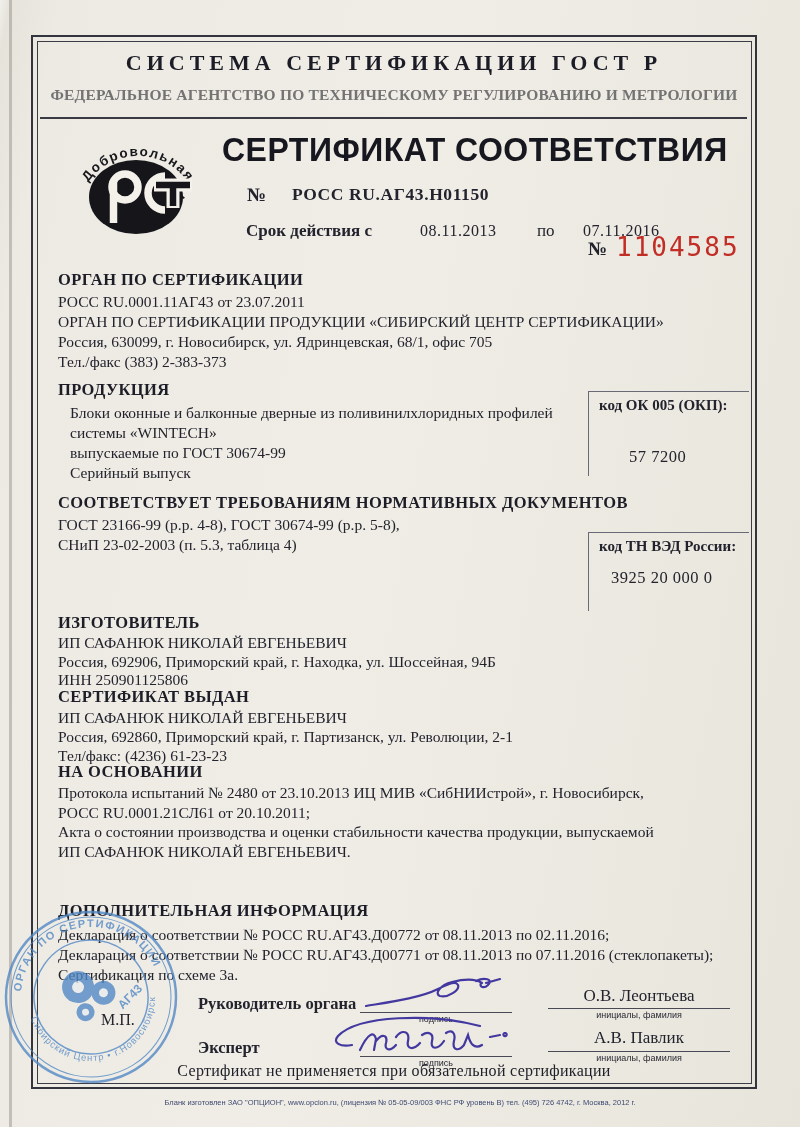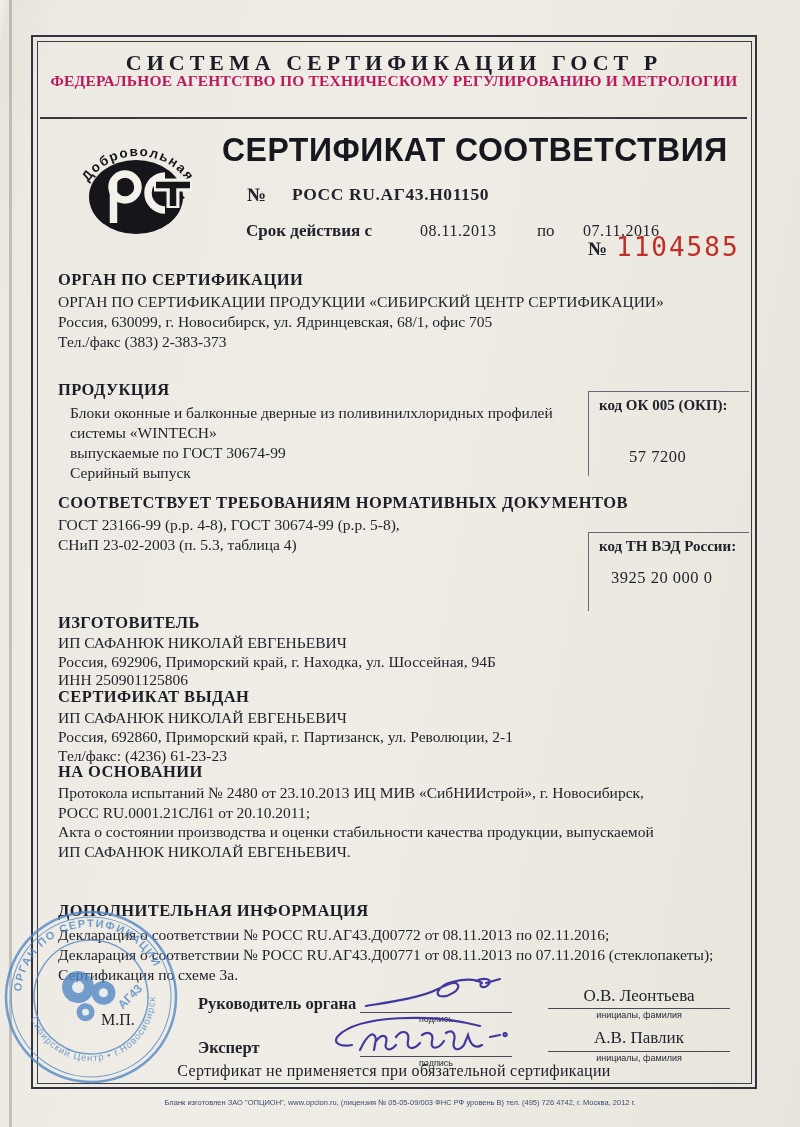--- a/index.html
+++ b/index.html
@@ -6,21 +6,21 @@
   body{
     width:800px;height:1127px;position:relative;overflow:hidden;
     background:linear-gradient(100deg,#f2f0eb 0%,#e6e3db 1%,#edeae3 6%,#f0ede6 45%,#eae7df 85%,#e7e4dc 100%);
     font-family:"Liberation Serif",serif;color:#23232e;
   }
   .scan-edge{position:absolute;left:9px;top:0;width:3px;height:100%;background:#8d8a82;opacity:.45;}
   .frame{position:absolute;left:31px;top:35px;width:722px;height:1050px;border:2.5px solid #34343e;background:transparent;}
   .frame-inner{position:absolute;inset:3.5px;border:1.5px solid #3c3c46;}
   .abs{position:absolute;}
   .hdr-title{left:40px;top:50px;width:708px;text-align:center;font-weight:bold;font-size:22px;letter-spacing:5px;color:#1c1c26;}
-  .hdr-sub{left:40px;top:72px;width:708px;text-align:center;font-weight:bold;font-size:15.5px;letter-spacing:0.2px;color:#be185d;}
+  .hdr-sub{left:40px;top:86px;width:708px;text-align:center;font-weight:bold;font-size:15.5px;letter-spacing:0.2px;color:#737373;}
   .hdr-line{left:40px;top:117px;width:707px;border-top:2px solid #3a3a44;}
   .doc-title{left:222px;top:131px;font-family:"Liberation Sans",sans-serif;font-weight:bold;font-size:33px;letter-spacing:0.5px;transform:scaleX(.97);transform-origin:left;color:#17171f;}
   .num-label{left:247px;top:184px;font-weight:bold;font-size:19px;}
   .num-value{left:292px;top:184px;font-weight:bold;font-size:17.5px;letter-spacing:.6px;}
   .valid-label{left:246px;top:221px;font-weight:bold;font-size:17px;}
   .valid-from{left:420px;top:222px;font-size:16px;letter-spacing:.5px;}
   .valid-to-label{left:537px;top:221px;font-weight:normal;font-size:17px;}
   .valid-to{left:583px;top:222px;font-size:16px;letter-spacing:.5px;}
   .blank-no-label{left:588px;top:238px;font-weight:bold;font-size:19px;}
   .blank-no{left:616px;top:232px;font-family:"DejaVu Sans Mono",monospace;font-size:26px;letter-spacing:2px;color:#c22d26;}
@@ -105,20 +105,21 @@
 <div class="abs num-value">РОСС RU.АГ43.Н01150</div>
 <div class="abs valid-label">Срок действия с</div>
 <div class="abs valid-from">08.11.2013</div>
 <div class="abs valid-to-label">по</div>
 <div class="abs valid-to">07.11.2016</div>
 <div class="abs blank-no-label">№</div>
 <div class="abs blank-no">1104585</div>
 
 <div class="abs sec-h org-h">ОРГАН ПО СЕРТИФИКАЦИИ</div>
 <div class="abs sec-lines org-l">
+  <div>РОСС RU.0001.11АГ43 от 23.07.2011</div>
   <div>ОРГАН ПО СЕРТИФИКАЦИИ ПРОДУКЦИИ «СИБИРСКИЙ  ЦЕНТР СЕРТИФИКАЦИИ»</div>
   <div>Россия,  630099,  г. Новосибирск,  ул.  Ядринцевская, 68/1, офис 705</div>
   <div>Тел./факс  (383)  2-383-373</div>
 </div>
 
 <div class="abs sec-h prod-h">ПРОДУКЦИЯ</div>
 <div class="abs sec-lines prod-l">
   <div>Блоки  оконные и балконные дверные из поливинилхлоридных  профилей</div>
   <div>системы «WINTECH»</div>
   <div>выпускаемые по ГОСТ 30674-99</div>

